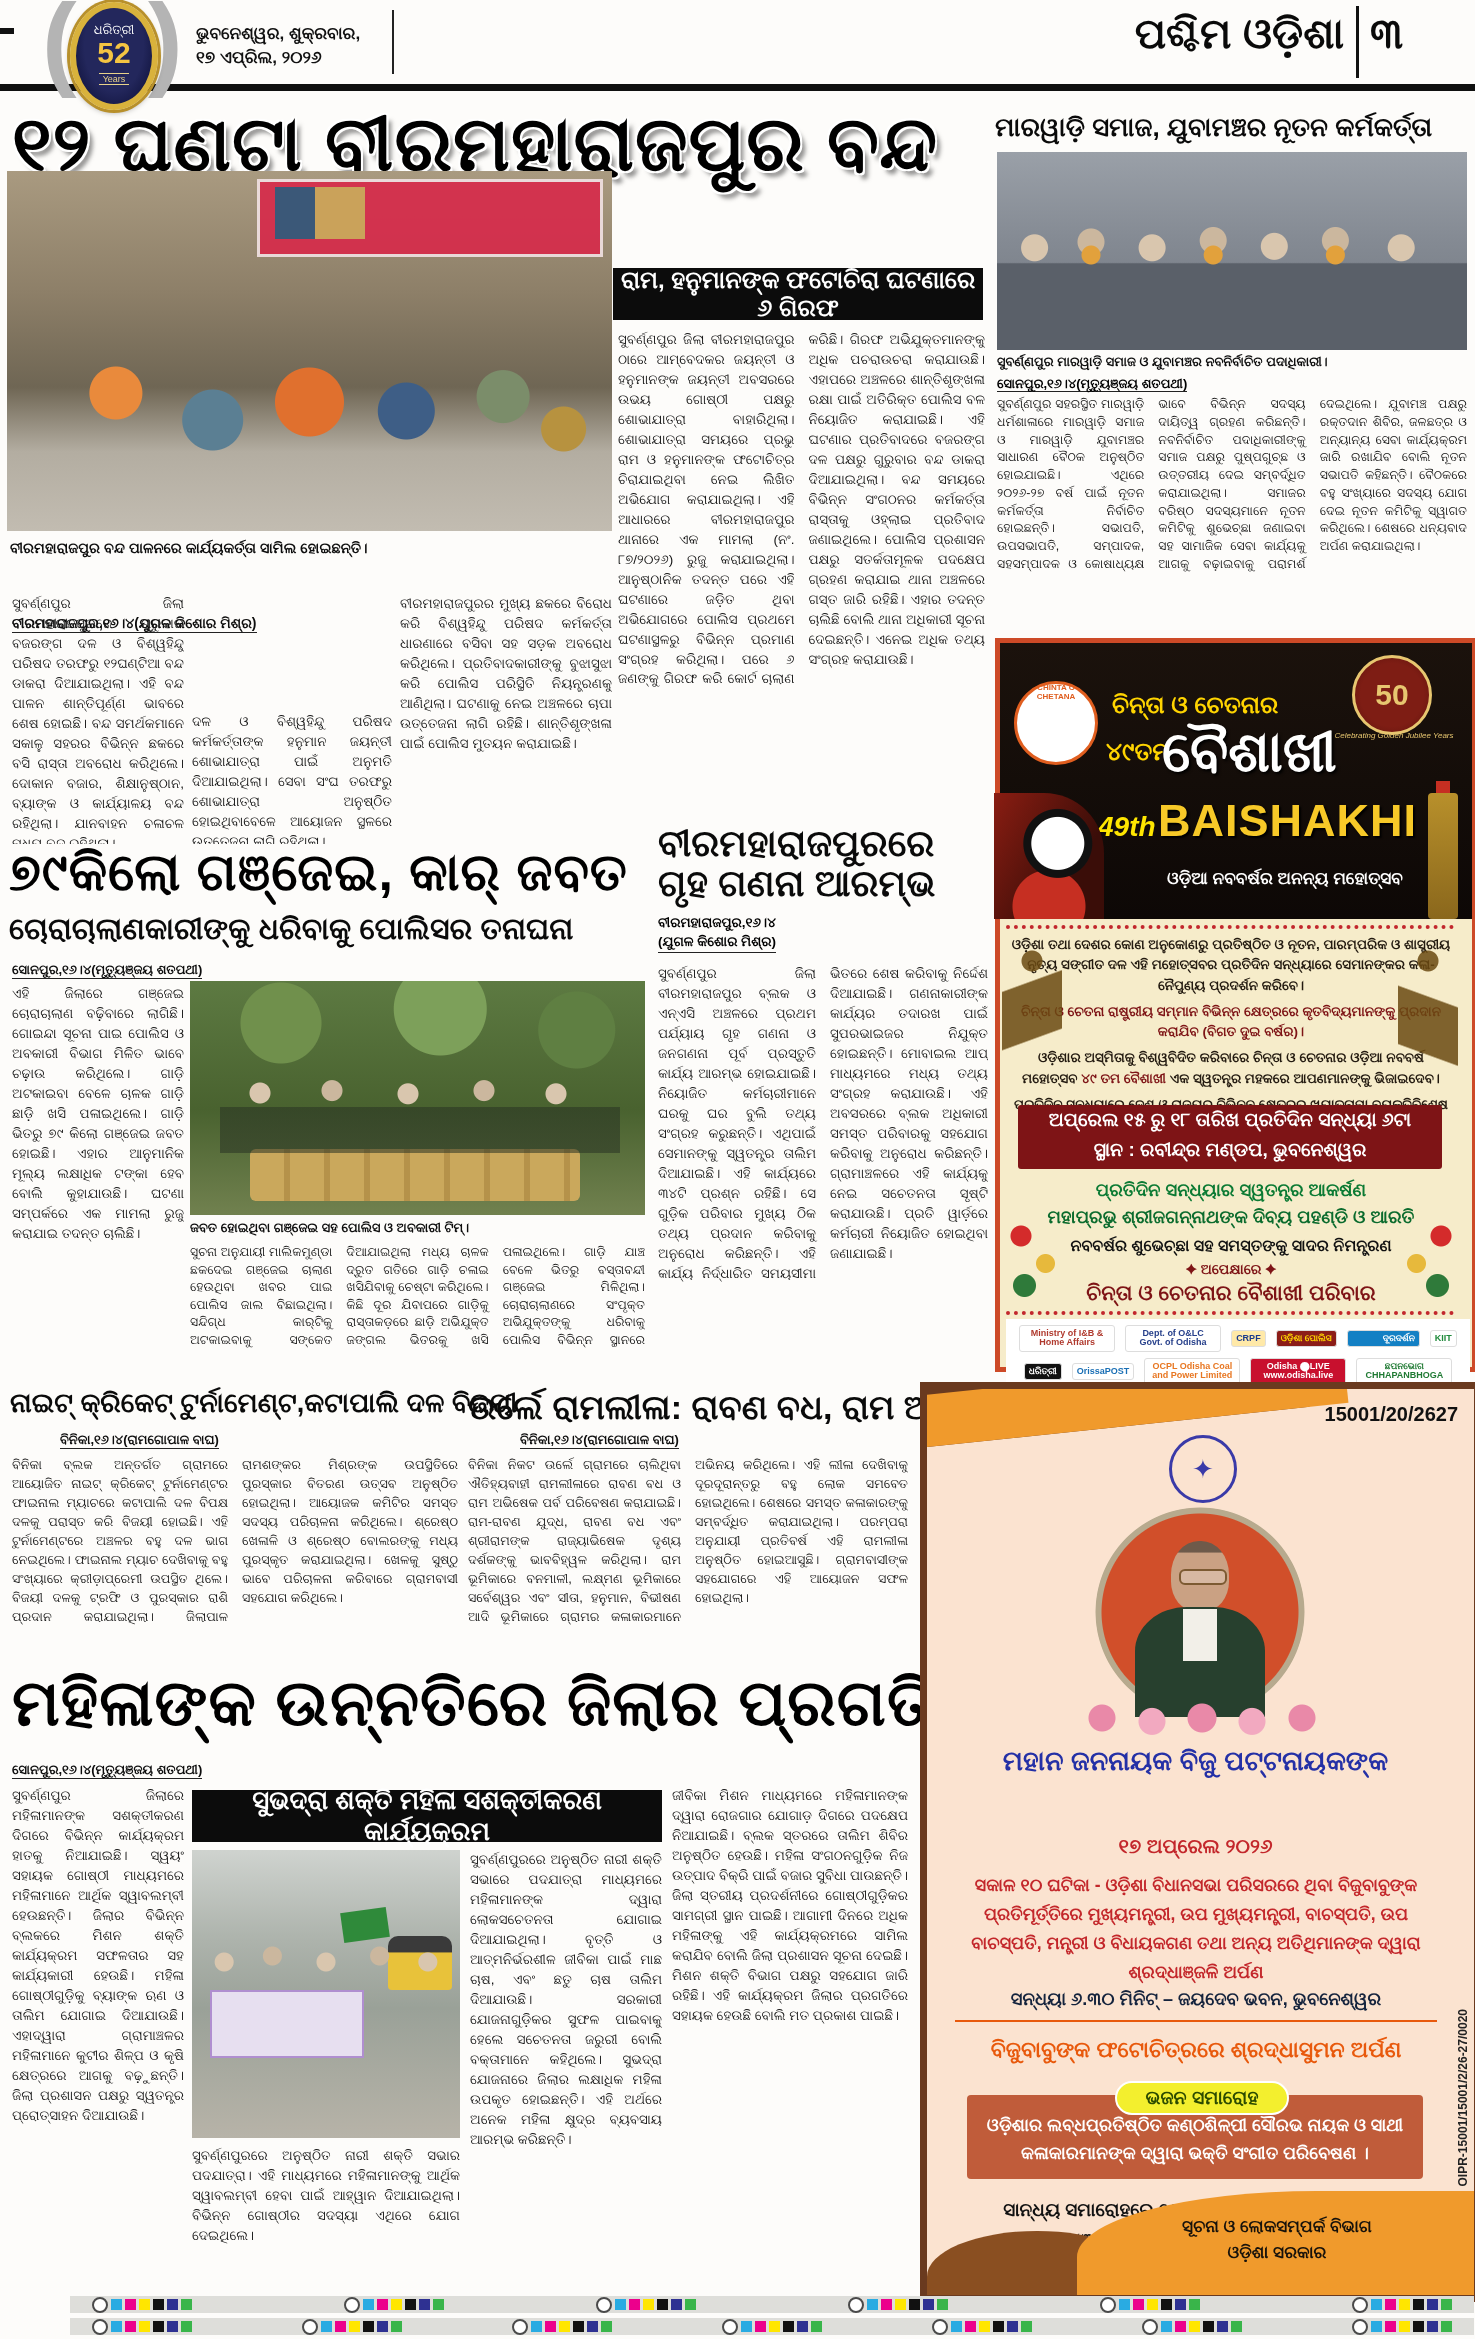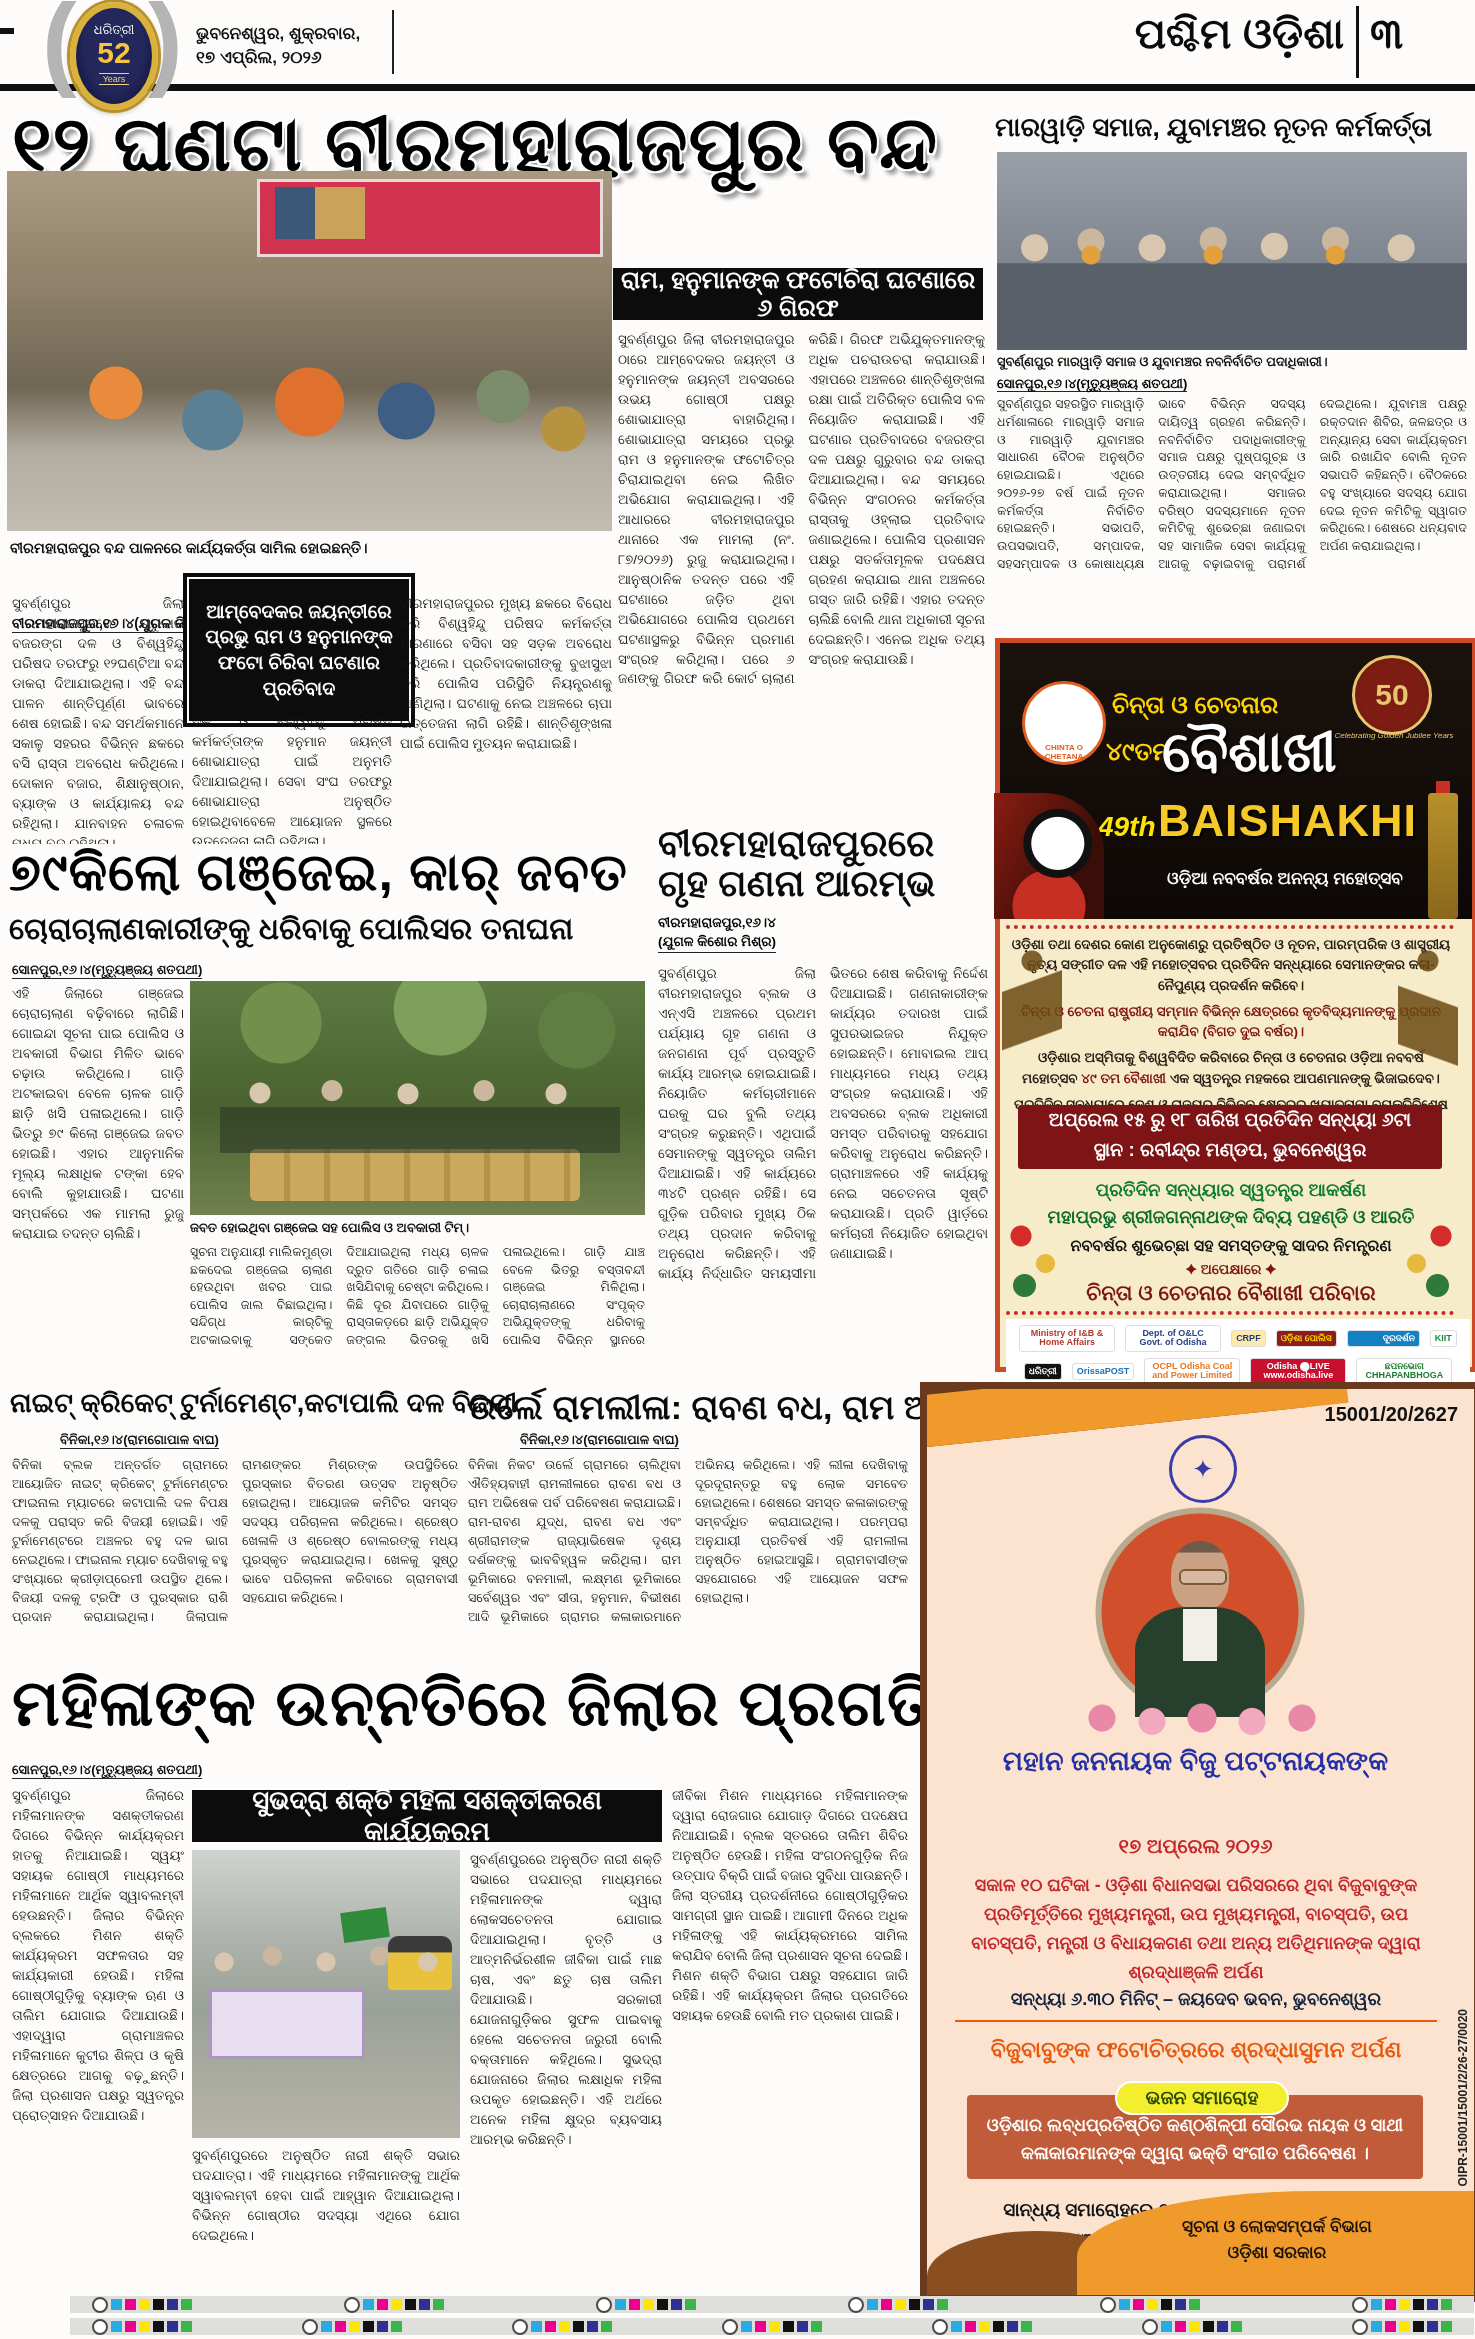--- a/index.html
+++ b/index.html
@@ -67,21 +67,20 @@
 
   <div class="photo" style="left:7px;top:171px;width:605px;height:360px;background:linear-gradient(180deg,#a99a80 0%,#8d7f68 34%,#6f6654 60%,#b3ada1 78%,#c2bcb1 100%);">
     <div class="abs" style="left:250px;top:8px;width:340px;height:72px;background:#d8294a;border:3px solid #f2e2e4;opacity:.9;"></div>
     <div class="abs" style="left:268px;top:16px;width:90px;height:52px;background:linear-gradient(90deg,#3b5878 0 45%,#caa25a 45% 100%);"></div>
     <div class="abs" style="left:0;top:150px;width:605px;height:180px;background:radial-gradient(circle at 18% 40%,#e98a3c 0 26px,transparent 27px),radial-gradient(circle at 34% 55%,#5b7f93 0 30px,transparent 31px),radial-gradient(circle at 50% 45%,#e0702e 0 34px,transparent 35px),radial-gradient(circle at 66% 50%,#3e5e86 0 28px,transparent 29px),radial-gradient(circle at 82% 42%,#7b8d6a 0 26px,transparent 27px),radial-gradient(circle at 92% 60%,#b7923f 0 22px,transparent 23px);"></div>
   </div>
   <div class="abs cap" style="left:10px;top:540px;width:600px;">ବୀରମହାରାଜପୁର ବନ୍ଦ ପାଳନରେ କାର୍ଯ୍ୟକର୍ତ୍ତା ସାମିଲ ହୋଇଛନ୍ତି।</div>
 
   <div class="abs byline" style="left:12px;top:587px;margin-top:28px;"><u>ବୀରମହାରାଜପୁର,୧୬।୪(ଯୁଗଳ କିଶୋର ମିଶ୍ର)</u></div>
   <div class="abs body-txt" style="left:12px;top:594px;width:172px;height:250px;">ସୁବର୍ଣ୍ଣପୁର ଜିଲା ବୀରମହାରାଜପୁରରେ ଗୁରୁବାର ବଜରଙ୍ଗ ଦଳ ଓ ବିଶ୍ୱହିନ୍ଦୁ ପରିଷଦ ତରଫରୁ ୧୨ଘଣ୍ଟିଆ ବନ୍ଦ ଡାକରା ଦିଆଯାଇଥିଲା। ଏହି ବନ୍ଦ ପାଳନ ଶାନ୍ତିପୂର୍ଣ୍ଣ ଭାବରେ ଶେଷ ହୋଇଛି। ବନ୍ଦ ସମର୍ଥକମାନେ ସକାଳୁ ସହରର ବିଭିନ୍ନ ଛକରେ ବସି ରାସ୍ତା ଅବରୋଧ କରିଥିଲେ। ଦୋକାନ ବଜାର, ଶିକ୍ଷାନୁଷ୍ଠାନ, ବ୍ୟାଙ୍କ ଓ କାର୍ଯ୍ୟାଳୟ ବନ୍ଦ ରହିଥିଲା। ଯାନବାହନ ଚଳାଚଳ ମଧ୍ୟ ବନ୍ଦ ରହିଥିଲା।</div>
-  <div class="abs pull" style="left:187px;top:577px;width:204px;height:126px;font-size:19px;line-height:1.35;">ଆମ୍ବେଦକର ଜୟନ୍ତୀରେ ପ୍ରଭୁ ରାମ ଓ ହନୁମାନଙ୍କ ଫଟୋ ଚିରିବା ଘଟଣାର ପ୍ରତିବାଦ</div>
   <div class="abs body-txt" style="left:192px;top:712px;width:200px;height:132px;">ଦଳ ଓ ବିଶ୍ୱହିନ୍ଦୁ ପରିଷଦ କର୍ମକର୍ତ୍ତାଙ୍କ ହନୁମାନ ଜୟନ୍ତୀ ଶୋଭାଯାତ୍ରା ପାଇଁ ଅନୁମତି ଦିଆଯାଇଥିଲା। ସେବା ସଂଘ ତରଫରୁ ଶୋଭାଯାତ୍ରା ଅନୁଷ୍ଠିତ ହୋଇଥିବାବେଳେ ଆୟୋଜନ ସ୍ଥଳରେ ଉତ୍ତେଜନା ଲାଗି ରହିଥିଲା।</div>
   <div class="abs body-txt" style="left:400px;top:594px;width:212px;height:250px;">ବୀରମହାରାଜପୁରର ମୁଖ୍ୟ ଛକରେ ବିରୋଧ କରି ବିଶ୍ୱହିନ୍ଦୁ ପରିଷଦ କର୍ମକର୍ତ୍ତା ଧାରଣାରେ ବସିବା ସହ ସଡ଼କ ଅବରୋଧ କରିଥିଲେ। ପ୍ରତିବାଦକାରୀଙ୍କୁ ବୁଝାସୁଝା କରି ପୋଲିସ ପରିସ୍ଥିତି ନିୟନ୍ତ୍ରଣକୁ ଆଣିଥିଲା। ଘଟଣାକୁ ନେଇ ଅଞ୍ଚଳରେ ଚାପା ଉତ୍ତେଜନା ଲାଗି ରହିଛି। ଶାନ୍ତିଶୃଙ୍ଖଳା ପାଇଁ ପୋଲିସ ମୁତୟନ କରାଯାଇଛି।</div>
 
   <div class="abs kicker" style="left:613px;top:268px;width:370px;height:52px;font-size:24px;">ରାମ, ହନୁମାନଙ୍କ ଫଟୋଚିରା ଘଟଣାରେ ୬ ଗିରଫ</div>
   <div class="abs body-txt cols2" style="left:618px;top:330px;width:367px;height:512px;">ସୁବର୍ଣ୍ଣପୁର ଜିଲା ବୀରମହାରାଜପୁର ଠାରେ ଆମ୍ବେଦକର ଜୟନ୍ତୀ ଓ ହନୁମାନଙ୍କ ଜୟନ୍ତୀ ଅବସରରେ ଉଭୟ ଗୋଷ୍ଠୀ ପକ୍ଷରୁ ଶୋଭାଯାତ୍ରା ବାହାରିଥିଲା। ଶୋଭାଯାତ୍ରା ସମୟରେ ପ୍ରଭୁ ରାମ ଓ ହନୁମାନଙ୍କ ଫଟୋଚିତ୍ର ଚିରାଯାଇଥିବା ନେଇ ଲିଖିତ ଅଭିଯୋଗ କରାଯାଇଥିଲା। ଏହି ଆଧାରରେ ବୀରମହାରାଜପୁର ଥାନାରେ ଏକ ମାମଲା (ନଂ. ୮୭/୨୦୨୬) ରୁଜୁ କରାଯାଇଥିଲା। ଆନୁଷ୍ଠାନିକ ତଦନ୍ତ ପରେ ଏହି ଘଟଣାରେ ଜଡ଼ିତ ଥିବା ଅଭିଯୋଗରେ ପୋଲିସ ପ୍ରଥମେ ଘଟଣାସ୍ଥଳରୁ ବିଭିନ୍ନ ପ୍ରମାଣ ସଂଗ୍ରହ କରିଥିଲା। ପରେ ୬ ଜଣଙ୍କୁ ଗିରଫ କରି କୋର୍ଟ ଚାଲାଣ କରିଛି। ଗିରଫ ଅଭିଯୁକ୍ତମାନଙ୍କୁ ଅଧିକ ପଚରାଉଚରା କରାଯାଉଛି। ଏହାପରେ ଅଞ୍ଚଳରେ ଶାନ୍ତିଶୃଙ୍ଖଳା ରକ୍ଷା ପାଇଁ ଅତିରିକ୍ତ ପୋଲିସ ବଳ ନିୟୋଜିତ କରାଯାଇଛି। ଏହି ଘଟଣାର ପ୍ରତିବାଦରେ ବଜରଙ୍ଗ ଦଳ ପକ୍ଷରୁ ଗୁରୁବାର ବନ୍ଦ ଡାକରା ଦିଆଯାଇଥିଲା। ବନ୍ଦ ସମୟରେ ବିଭିନ୍ନ ସଂଗଠନର କର୍ମକର୍ତ୍ତା ରାସ୍ତାକୁ ଓହ୍ଲାଇ ପ୍ରତିବାଦ ଜଣାଇଥିଲେ। ପୋଲିସ ପ୍ରଶାସନ ପକ୍ଷରୁ ସତର୍କତାମୂଳକ ପଦକ୍ଷେପ ଗ୍ରହଣ କରାଯାଇ ଥାନା ଅଞ୍ଚଳରେ ଗସ୍ତ ଜାରି ରହିଛି। ଏହାର ତଦନ୍ତ ଚାଲିଛି ବୋଲି ଥାନା ଅଧିକାରୀ ସୂଚନା ଦେଇଛନ୍ତି। ଏନେଇ ଅଧିକ ତଥ୍ୟ ସଂଗ୍ରହ କରାଯାଉଛି।</div>
 
   <div class="abs" style="left:995px;top:112px;width:472px;font-size:26px;font-weight:bold;color:#0a0a0a;">ମାରୱାଡ଼ି ସମାଜ, ଯୁବାମଞ୍ଚର ନୂତନ କର୍ମକର୍ତ୍ତା</div>
   <div class="photo" style="left:997px;top:152px;width:470px;height:198px;background:linear-gradient(180deg,#9aa0a8 0%,#848a93 45%,#6e747c 100%);">
     <div class="abs" style="left:0;top:52px;width:470px;height:146px;background:radial-gradient(circle at 8% 30%,#d9c6ae 0 13px,transparent 14px),radial-gradient(circle at 20% 26%,#cbb79e 0 13px,transparent 14px),radial-gradient(circle at 33% 30%,#d9c6ae 0 13px,transparent 14px),radial-gradient(circle at 46% 25%,#cbb79e 0 13px,transparent 14px),radial-gradient(circle at 59% 29%,#d9c6ae 0 13px,transparent 14px),radial-gradient(circle at 72% 25%,#cbb79e 0 13px,transparent 14px),radial-gradient(circle at 86% 30%,#d9c6ae 0 13px,transparent 14px),linear-gradient(180deg,transparent 40%,#5a6069 41%);"></div>
     <div class="abs" style="left:0;top:88px;width:470px;height:30px;background:radial-gradient(circle at 20% 50%,#e2a13c 0 9px,transparent 10px),radial-gradient(circle at 46% 50%,#e2a13c 0 9px,transparent 10px),radial-gradient(circle at 72% 50%,#e2a13c 0 9px,transparent 10px);"></div>
@@ -107,21 +106,21 @@
     <div style="font-size:37px;">ଗୃହ ଗଣନା ଆରମ୍ଭ</div>
   </div>
   <div class="abs" style="left:658px;top:914px;width:170px;font-weight:bold;font-size:13.5px;line-height:1.4;">
     <div>ବୀରମହାରାଜପୁର,୧୬।୪</div>
     <div style="border-bottom:1.4px solid #222;display:inline-block;">(ଯୁଗଳ କିଶୋର ମିଶ୍ର)</div>
   </div>
   <div class="abs body-txt cols2" style="left:658px;top:964px;width:330px;height:386px;">ସୁବର୍ଣ୍ଣପୁର ଜିଲା ବୀରମହାରାଜପୁର ବ୍ଲକ ଓ ଏନ୍‌ଏସି ଅଞ୍ଚଳରେ ପ୍ରଥମ ପର୍ଯ୍ୟାୟ ଗୃହ ଗଣନା ଓ ଜନଗଣନା ପୂର୍ବ ପ୍ରସ୍ତୁତି କାର୍ଯ୍ୟ ଆରମ୍ଭ ହୋଇଯାଇଛି। ନିୟୋଜିତ କର୍ମଚାରୀମାନେ ଘରକୁ ଘର ବୁଲି ତଥ୍ୟ ସଂଗ୍ରହ କରୁଛନ୍ତି। ଏଥିପାଇଁ ସେମାନଙ୍କୁ ସ୍ୱତନ୍ତ୍ର ତାଲିମ ଦିଆଯାଇଛି। ଏହି କାର୍ଯ୍ୟରେ ୩୪ଟି ପ୍ରଶ୍ନ ରହିଛି। ସେ ଗୁଡ଼ିକ ପରିବାର ମୁଖ୍ୟ ଠିକ ତଥ୍ୟ ପ୍ରଦାନ କରିବାକୁ ଅନୁରୋଧ କରିଛନ୍ତି। ଏହି କାର୍ଯ୍ୟ ନିର୍ଦ୍ଧାରିତ ସମୟସୀମା ଭିତରେ ଶେଷ କରିବାକୁ ନିର୍ଦ୍ଦେଶ ଦିଆଯାଇଛି। ଗଣନାକାରୀଙ୍କ କାର୍ଯ୍ୟର ତଦାରଖ ପାଇଁ ସୁପରଭାଇଜର ନିଯୁକ୍ତ ହୋଇଛନ୍ତି। ମୋବାଇଲ ଆପ୍ ମାଧ୍ୟମରେ ମଧ୍ୟ ତଥ୍ୟ ସଂଗ୍ରହ କରାଯାଉଛି। ଏହି ଅବସରରେ ବ୍ଲକ ଅଧିକାରୀ ସମସ୍ତ ପରିବାରକୁ ସହଯୋଗ କରିବାକୁ ଅନୁରୋଧ କରିଛନ୍ତି। ଗ୍ରାମାଞ୍ଚଳରେ ଏହି କାର୍ଯ୍ୟକୁ ନେଇ ସଚେତନତା ସୃଷ୍ଟି କରାଯାଉଛି। ପ୍ରତି ୱାର୍ଡ଼ରେ କର୍ମଚାରୀ ନିୟୋଜିତ ହୋଇଥିବା ଜଣାଯାଇଛି।</div>
 
   <div class="abs ad1" style="left:995px;top:638px;width:472px;height:724px;">
     <div class="ad1-black" style="height:276px;">
-      <div class="abs" style="left:22px;top:38px;width:78px;height:78px;border-radius:50%;background:#fff;border:3px solid #e05e1f;display:flex;align-items:flex-end;justify-content:center;">
+      <div class="abs" style="left:14px;top:38px;width:78px;height:78px;border-radius:50%;background:#fff;border:3px solid #e05e1f;display:flex;align-items:flex-start;justify-content:center;">
         <span style="font-size:8px;font-weight:bold;color:#e05e1f;text-align:center;line-height:1.1;">CHINTA O CHETANA</span>
       </div>
       <div class="abs" style="left:352px;top:12px;width:74px;height:74px;border-radius:50%;background:radial-gradient(circle,#7e1d14 60%,#5c120c 100%);border:3px solid #e7c670;display:flex;align-items:center;justify-content:center;">
         <span style="color:#e7c670;font-size:30px;font-weight:bold;">50</span>
       </div>
       <div class="abs" style="left:334px;top:88px;width:120px;font-size:8px;color:#e7c670;font-style:italic;text-align:center;">Celebrating Golden Jubilee Years</div>
       <div class="abs" style="left:112px;top:48px;width:220px;font-size:24px;font-weight:bold;color:#ffd400;">ଚିନ୍ତା ଓ ଚେତନାର</div>
       <div class="abs" style="left:106px;top:94px;font-size:25px;font-weight:bold;color:#ffd400;">୪୯ତମ</div>
       <div class="abs" style="left:162px;top:76px;width:300px;font-size:56px;font-weight:bold;color:#fff;text-shadow:2px 2px 3px #000;">ବୈଶାଖୀ</div>
       <div class="abs" style="left:98px;top:168px;font-size:28px;font-weight:bold;color:#ffe600;font-style:italic;">49th</div>

